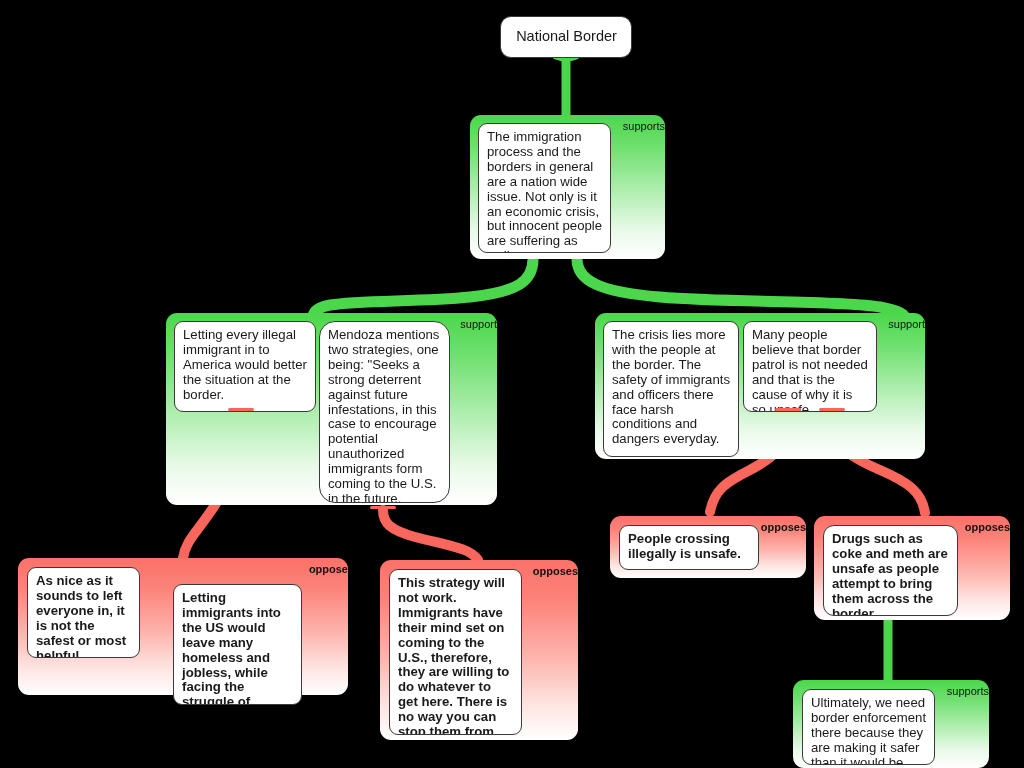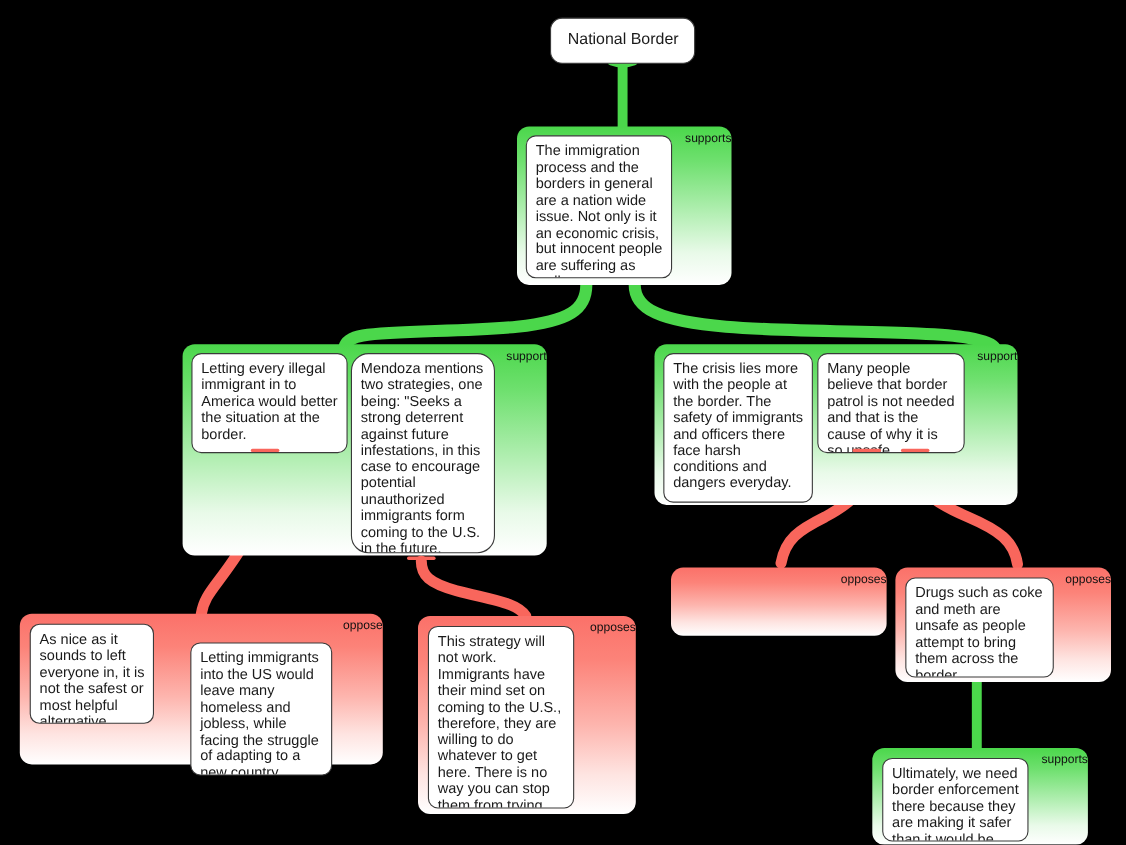--- a/index.html
+++ b/index.html
@@ -28,20 +28,21 @@
   .group {
     position: absolute;
     border-radius: 11px;
     z-index: 2;
   }
   .group.support {
     background: linear-gradient(to bottom, #4BD74B 0%, #6FE06F 22%, #B4EFB4 55%, #E9FAE9 80%, #FFFFFF 100%);
   }
   .group.oppose {
     background: linear-gradient(to bottom, #FB7169 0%, #FC8379 22%, #FDB5AE 55%, #FEE4E1 80%, #FFFFFF 100%);
+    font-weight: bold;
   }
   .group-label {
     position: absolute;
     top: 5px;
     right: 0;
     font-size: 11px;
     line-height: 13px;
     color: #111111;
     white-space: nowrap;
   }
@@ -130,25 +131,26 @@
     <div class="card" style="left:155px; top:26px; width:129px; height:121px;">Letting immigrants into the US would leave many homeless and jobless, while facing the struggle of adapting to a new country.</div>
   </div>
 
   <div class="group oppose" style="left:380px; top:560px; width:198px; height:180px;">
     <span class="group-label">opposes</span>
     <div class="card" style="left:9px; top:9px; width:133px; height:166px;">This strategy will not work. Immigrants have their mind set on coming to the U.S., therefore, they are willing to do whatever to get here. There is no way you can stop them from trying.</div>
   </div>
 
   <div class="group oppose" style="left:610px; top:516px; width:196px; height:62px;">
     <span class="group-label">opposes</span>
+    <div class="card" style="left:9px; top:9px; width:140px; height:45px;">People crossing illegally is unsafe.</div>
   </div>
 
   <div class="group oppose" style="left:814px; top:516px; width:196px; height:104px;">
     <span class="group-label">opposes</span>
-    <div class="card" style="left:9px; top:9px; width:135px; height:91px;">Drugs such as coke and meth are unsafe as people attempt to bring them across the border.</div>
+    <div class="card" style="left:9px; top:9px; width:135px; height:91px;border-radius:11px;">Drugs such as coke and meth are unsafe as people attempt to bring them across the border.</div>
   </div>
 
   <div class="group support" style="left:793px; top:680px; width:196px; height:88px;">
     <span class="group-label">supports</span>
     <div class="card" style="left:9px; top:9px; width:133px; height:76px;">Ultimately, we need border enforcement there because they are making it safer than it would be.</div>
   </div>
 
 </div>
 
 </body></html>

